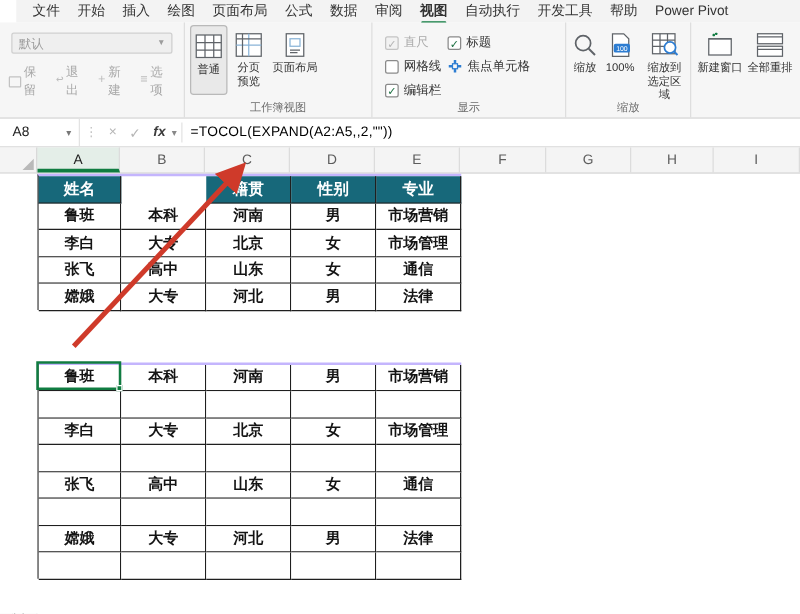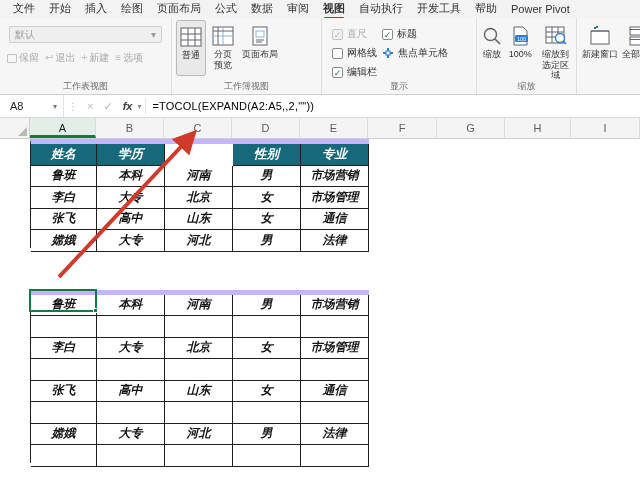--- a/index.html
+++ b/index.html
@@ -1,36 +1,36 @@
 <!DOCTYPE html>
 <html><head>
 <meta charset="utf-8">
 <style>
   * { box-sizing: border-box; margin: 0; padding: 0; }
   html,body { width:640px; height:491px; overflow:hidden; background:#fff;
     font-family:"Liberation Sans","DejaVu Sans",sans-serif; }
   #stage { position:relative; width:640px; height:491px; background:#fff; }
 
   
-  #menubar { position:absolute; top:0; left:0; right:0; height:18px; background:#f3f3f3;
+  #menubar { position:absolute; top:0; left:13px; right:0; height:18px; background:#f3f3f3;
     display:flex; align-items:center; padding-left:6px; font-size:11px; color:#333; }
   .menutab { padding:2px 7px 3px; position:relative; white-space:nowrap; cursor:default; }
   .menutab.active { font-weight:bold; }
   .menutab.active::after { content:""; position:absolute; left:8px; right:8px; bottom:0;
     height:2px; background:#107c41; border-radius:1px; }
 
   
   #ribbon { position:absolute; top:18px; left:0; right:0; height:77px; background:#f6f6f6;
     border-bottom:1px solid #cfcfcf; display:flex; }
   .rgroup { position:relative; height:100%; border-right:1px solid #dedede; flex:0 0 auto; overflow:hidden; }
   .rgroup-label { position:absolute; bottom:1px; left:0; right:0; text-align:center;
     font-size:9px; color:#6d6d6d; }
 
   
-  #g-sheetviews { width:172px; }
+  #g-sheetviews { width:148px;font-family:Liberation Mono, monospace; }
   .sv-dropdown { margin:8px 9px 0; height:17px; border:1px solid #cfcfcf; background:#efefef;
     color:#9c9c9c; font-size:10px; display:flex; align-items:center; justify-content:space-between;
     padding:0 5px; border-radius:2px; }
   .sv-buttons { display:flex; margin:6px 4px 0; }
   .sv-btn { display:flex; align-items:center; gap:2px; padding:2px 3px; font-size:10px; color:#a8a8a8; }
   .micon { color:#bdbdbd; font-size:10px; line-height:10px; }
   .micon.box { width:10px; height:9px; border:1px solid #c2c2c2; border-radius:1px; display:inline-block; }
 
   
   .big-btn { display:flex; flex-direction:column; align-items:center; justify-content:flex-start;
@@ -90,21 +90,21 @@
     font-size:11px; color:#5c5c5c; border-right:1px solid #dcdcdc; }
   .colhead.sel { background:#e4eee8; border-bottom:3px solid #107c41; color:#1e1e1e; }
 
   #rowheaders { position:absolute; top:139px; left:0; width:30px; bottom:0; background:#f4f4f4;
     border-right:1px solid #cfcfcf; }
   .rowhead { position:absolute; left:0; width:29px; height:21.5px; display:flex; align-items:center;
     justify-content:center; font-size:10.5px; color:#5c5c5c; border-bottom:1px solid #e7e7e7; }
   .rowhead.sel { background:#dcebe2; border-right:2px solid #107c41; color:#111; width:30px; }
 
   #grid { position:absolute; top:139px; left:0; right:0; bottom:0; background:#fff; }
-  .table { position:absolute; border-left:1px solid #1f1f1f; border-top:5px solid #c4b5fd;font-style:italic; }
+  .table { position:absolute; border-left:1px solid #1f1f1f; border-top:2px solid #c4b5fd; }
   .cell { position:absolute; border-right:1px solid #1f1f1f; border-bottom:1px solid #1f1f1f;
     display:flex; align-items:center; justify-content:center; font-size:12px; font-weight:700;
     color:#141414; background:#fff; overflow:hidden; }
   .cell.thead { background:#17687a; color:#fff; font-size:12.5px; }
 
   #selbox { position:absolute; left:29px; top:149.5px; width:68px; height:23.5px;
     border:2px solid #107c41; background:transparent; z-index:20; }
   #selbox .handle { position:absolute; right:-3px; bottom:-3px; width:5px; height:5px;
     background:#107c41; border:1px solid #fff; }
 
@@ -152,21 +152,20 @@
         </div>
         <div class="sv-btn">
           <span class="micon">+</span>
           <span>新建</span>
         </div>
         <div class="sv-btn">
           <span class="micon">≡</span>
           <span>选项</span>
         </div>
       </div>
-      <div class="rgroup-label">工作表视图</div>
     </div>
 
     <div class="rgroup" id="g-workbookviews">
       <div class="big-btn selected" id="btn-normal">
         <span class="ic">
           <svg class="icsvg" width="22" height="20" viewBox="0 0 22 20">
               <rect x="1" y="1" width="20" height="18" fill="#fff" stroke="#5f6368"></rect>
               <path d="M1 7h20M1 13h20M8 1v18M15 1v18" stroke="#5f6368" fill="none"></path>
             </svg>
         </span>
@@ -332,21 +331,21 @@
       <div class="rowhead" style="top: 258px;">13</div>
       <div class="rowhead" style="top: 279.5px;">14</div>
       <div class="rowhead" style="top: 301px;">15</div>
       <div class="rowhead" style="top: 322.5px;">16</div>
       <div class="rowhead" style="top: 344px;">17</div>
     </div>
 
   <div id="grid">
     <div class="table" id="table1" style="left: 30px; top: 0px; width: 339px; height: 108.5px;">
         <div class="cell thead" style="left: 0px; top: 0px; width: 66px; height: 21.5px;">姓名</div>
-        <div class="cell thead" style="left: 66px; top: 0px; width: 68px; height: 21.5px;">学历</div>
+        <div class="cell thead" style="left: 134px; top: 0px; width: 68px; height: 21.5px;">籍贯</div>
         <div class="cell thead" style="left: 270px; top: 0px; width: 68px; height: 21.5px;">专业</div>
         <div class="cell thead" style="left: 202px; top: 0px; width: 68px; height: 21.5px;">性别</div>
         <div class="cell" style="left: 0px; top: 21.5px; width: 66px; height: 21.5px;">鲁班</div>
         <div class="cell" style="left: 66px; top: 21.5px; width: 68px; height: 21.5px;">本科</div>
         <div class="cell" style="left: 134px; top: 21.5px; width: 68px; height: 21.5px;">河南</div>
         <div class="cell" style="left: 202px; top: 21.5px; width: 68px; height: 21.5px;">男</div>
         <div class="cell" style="left: 270px; top: 21.5px; width: 68px; height: 21.5px;">市场营销</div>
         <div class="cell" style="left: 0px; top: 43px; width: 66px; height: 21.5px;">李白</div>
         <div class="cell" style="left: 66px; top: 43px; width: 68px; height: 21.5px;">大专</div>
         <div class="cell" style="left: 134px; top: 43px; width: 68px; height: 21.5px;">北京</div>

